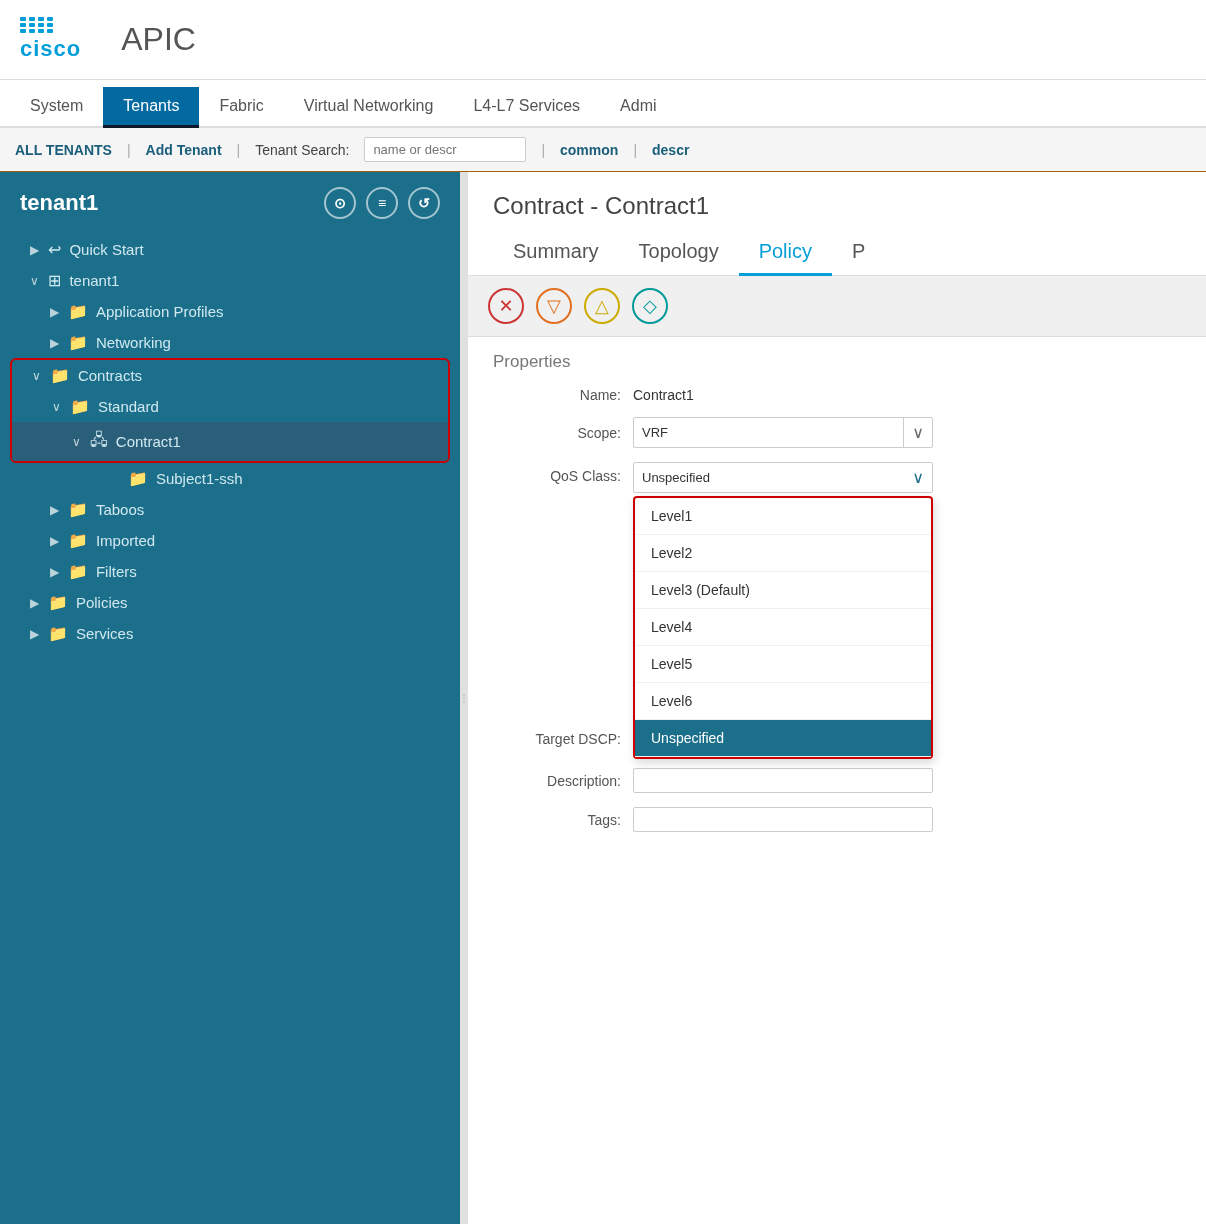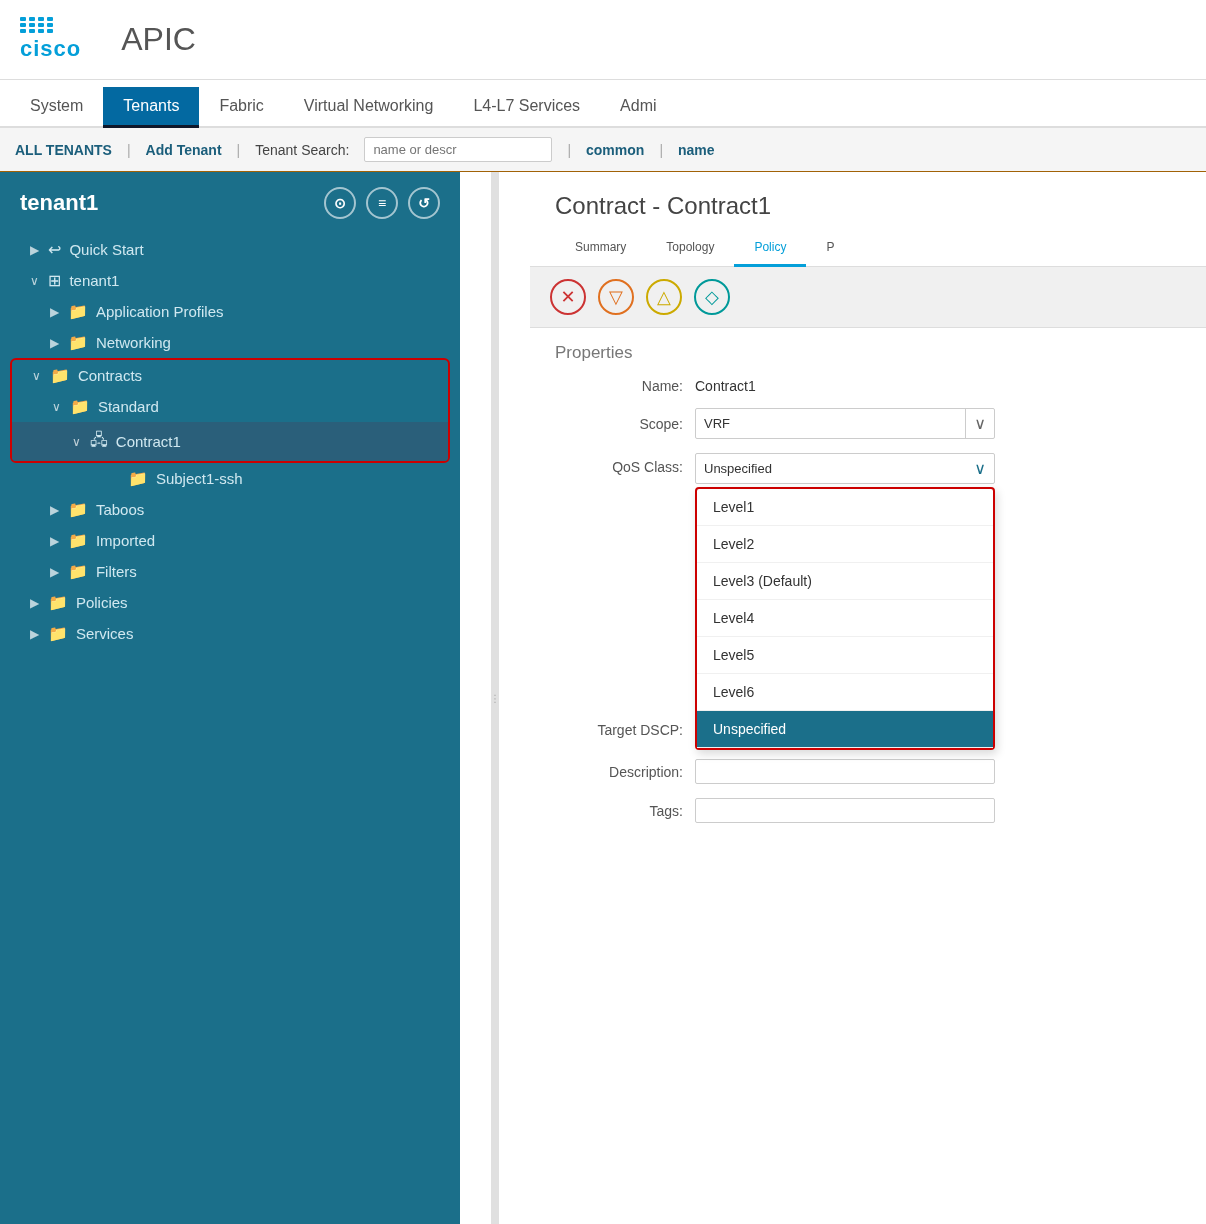--- a/index.html
+++ b/index.html
@@ -87,30 +87,29 @@
     .toolbar-divider {
       color: #aaa;
       font-weight: normal;
     }
     .tenant-search-label { color: #444; font-weight: normal; }
     .tenant-search-input {
       border: 1px solid #ccc;
       padding: 4px 8px;
       font-size: 13px;
       color: #999;
-      width: 188px;
+      width: 162px;
       border-radius: 2px;
     }
     .toolbar-link { color: #1b5e7b; cursor: pointer; }
 
     
     .main-layout {
       display: flex;
       height: calc(1224px - 80px - 48px - 44px);
-      gap: 31px;
     }
 
     
     .sidebar {
       width: 460px;
       background: #1b6f8a;
       color: #fff;
       overflow-y: auto;
       flex-shrink: 0;
       position: relative;
@@ -191,21 +190,21 @@
       font-weight: 300;
     }
     .content-tabs {
       display: flex;
       border-bottom: 1px solid #ddd;
       padding: 0 25px;
     }
     .content-tab {
       padding: 10px 20px;
       cursor: pointer;
-      font-size: 12px;
+      font-size: 20px;
       color: #555;
       border-bottom: 3px solid transparent;
       margin-bottom: -1px;
     }
     .content-tab.active {
       color: #049fd9;
       border-bottom: 3px solid #049fd9;
       font-weight: 500;
     }
 
@@ -395,21 +394,21 @@
 <div class="toolbar-bar">
   <span style="cursor:pointer;">ALL TENANTS</span>
   <span class="toolbar-divider">|</span>
   <span style="cursor:pointer;">Add Tenant</span>
   <span class="toolbar-divider">|</span>
   <span class="tenant-search-label">Tenant Search:</span>
   <input class="tenant-search-input" placeholder="name or descr" style="">
   <span class="toolbar-divider">|</span>
   <span class="toolbar-link">common</span>
   <span class="toolbar-divider">|</span>
-  <span class="toolbar-link">name</span>
+  <span class="toolbar-link">descr</span>
 </div>
 
 <div class="main-layout">
 
   <div class="sidebar">
 
     <div class="sidebar-header">
       <span>tenant1</span>
       <div class="sidebar-icons">
         <div class="sidebar-icon-btn">⊙</div>

